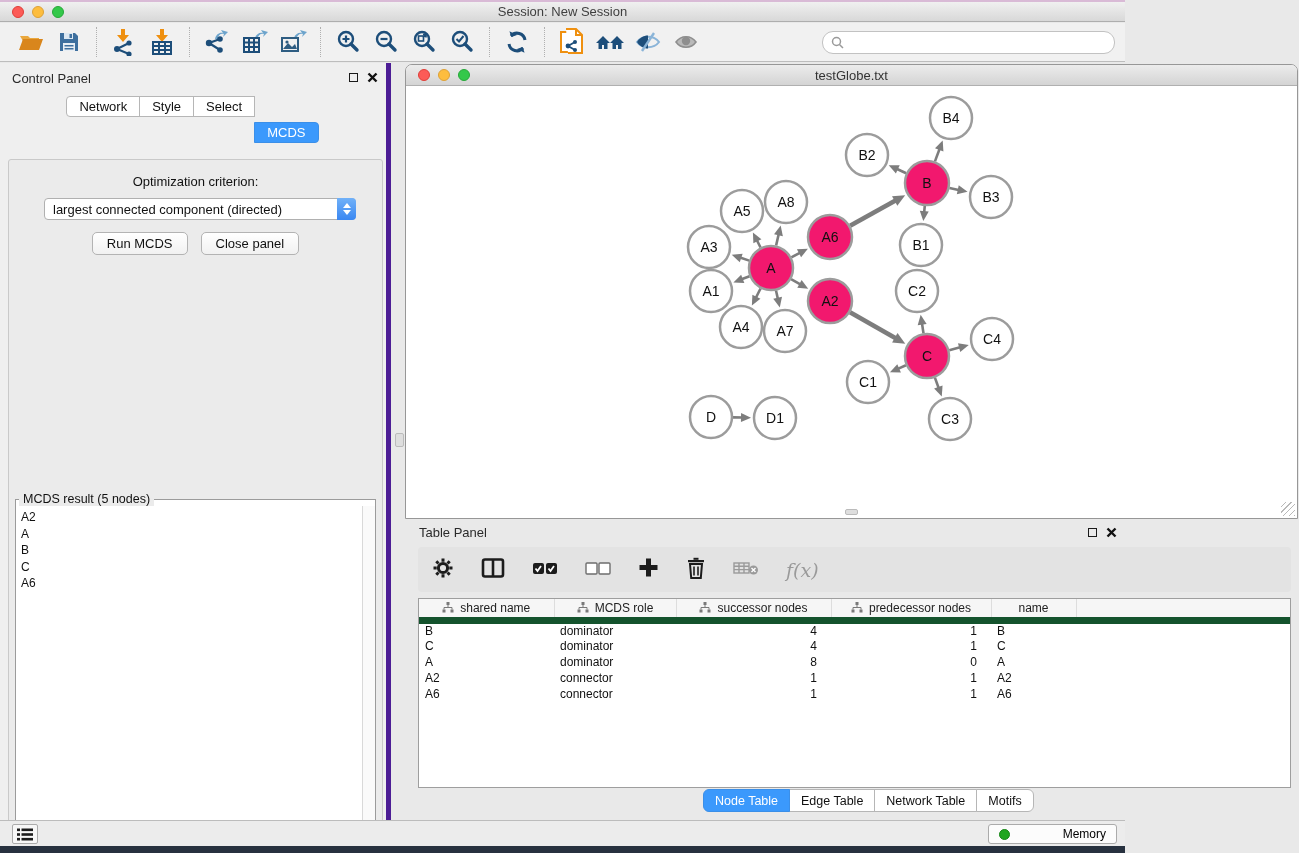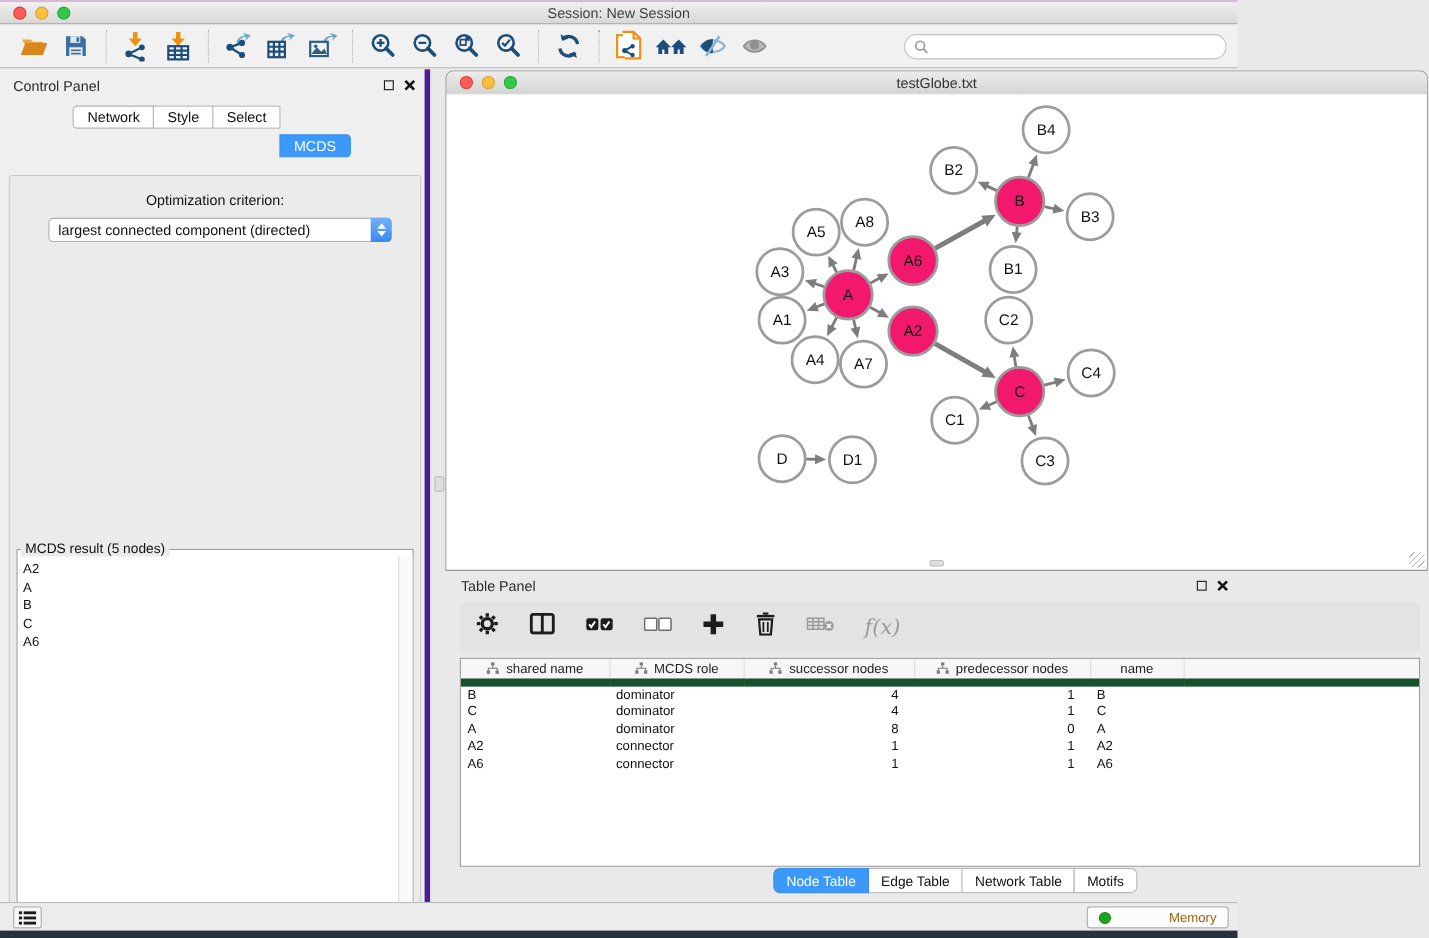--- a/index.html
+++ b/index.html
@@ -99,21 +99,21 @@
   .tp-tabs .tab.active { border-radius:6px 0 0 6px; }
 
   
   .statusbar { position:absolute; left:0; top:820px; width:100%; height:26px; background:#ececec;
     border-top:1px solid #bcbcbc; }
   .list-btn { position:absolute; left:12px; top:3px; width:26px; height:20px; background:#f7f7f7;
     border:1px solid #ababab; border-radius:2px; display:flex; align-items:center; justify-content:center; }
   .memory-btn { position:absolute; right:8px; top:3px; height:20px; padding:0 10px; background:#fcfcfc;
     border:1px solid #ababab; border-radius:3px; display:flex; align-items:center; gap:6px; }
   .memory-dot { width:11px; height:11px; border-radius:50%; background:#1fa51f; border:1px solid #158515; }
-  .memory-label { font-size:12px; color:#a16207;margin-left:47px; }
+  .memory-label { font-size:12px; color:#000000;margin-left:47px; }
   .bottom-strip { position:absolute; left:0; top:846px; width:100%; height:7px; background:#27313f; }
 </style>
 </head>
 <body>
 
 <div class="app">
 
   <div class="top-strip"></div>
 
   <div class="titlebar">
@@ -284,20 +284,24 @@
         <div class="tab active">MCDS</div>
       </div>
     <div class="cp-content">
       <div class="opt-label">Optimization criterion:</div>
       <div class="dropdown">
         <div class="dd-text">largest connected component (directed)</div>
         <div class="dd-stepper">
           <div class="tri-up"></div>
             <div class="tri-dn"></div>
         </div>
+      </div>
+      <div class="cp-buttons">
+        <button class="btn">Run MCDS</button>
+        <button class="btn">Close panel</button>
       </div>
       <fieldset class="mcds-fieldset">
         <legend>MCDS result (5 nodes)</legend>
         <div class="mcds-list" id="mcds-list">
             <div class="mcds-item">A2</div>
             <div class="mcds-item">A</div>
             <div class="mcds-item">B</div>
             <div class="mcds-item">C</div>
             <div class="mcds-item">A6</div>
           </div>

